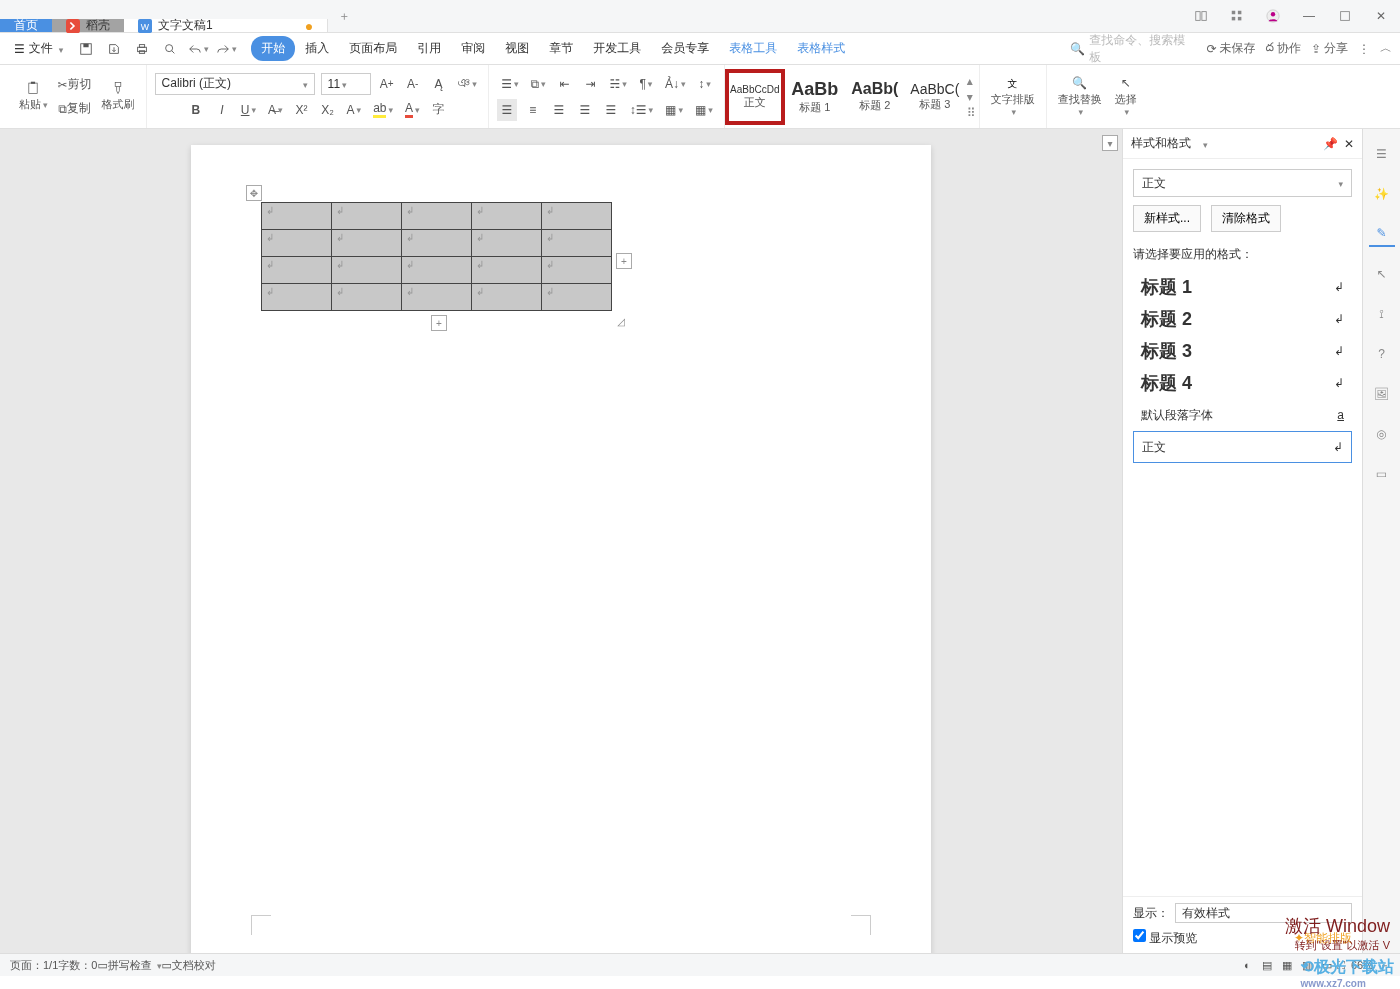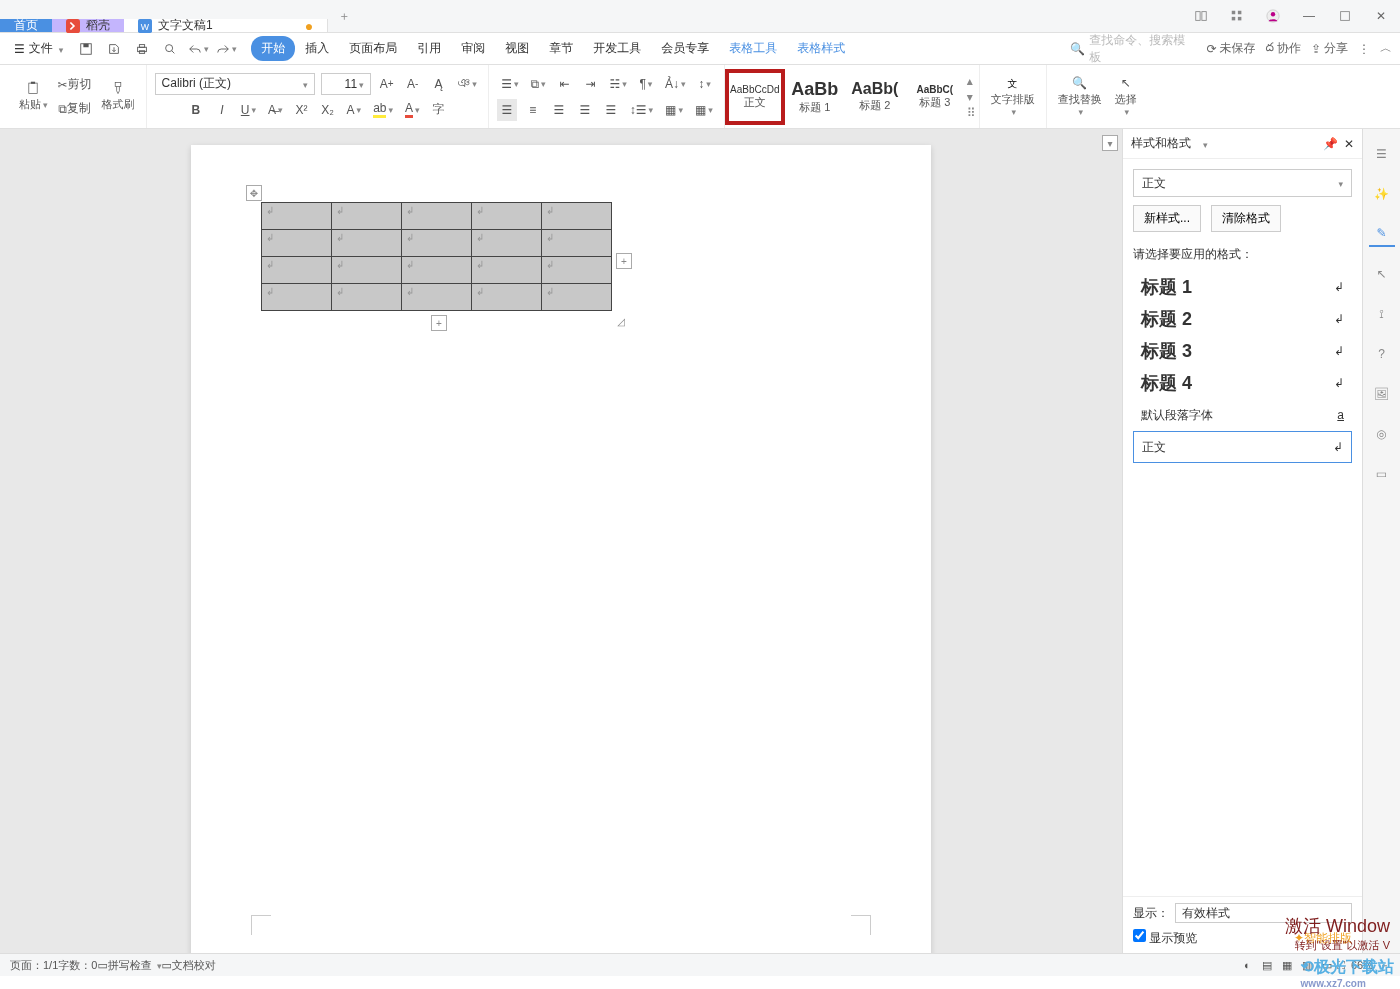--- a/index.html
+++ b/index.html
@@ -3,21 +3,21 @@
 <meta charset="utf-8">
 <style>
 * { margin:0; padding:0; box-sizing:border-box; font-family:"Microsoft YaHei",Arial,sans-serif; }
 body { width:1400px; height:989px; background:#fff; overflow:hidden; font-size:12px; color:#333; position:relative; }
 
 
 .titlebar { height:33px; background:#f5f6f7; display:flex; align-items:stretch; border-bottom:1px solid #e0e0e0; }
 .tab { display:flex; align-items:center; padding:0 14px; gap:6px; cursor:pointer; position:relative;margin-top:19px; }
 .tab-home { background:#4a90e2; color:#fff; }
 .tab-doc { background:#fff; border-right:1px solid #e0e0e0; }
-.tab-shell { background:#c4b5fd; }
+.tab-shell { background:#a3a3a3; }
 .tab .icon { width:14px; height:14px; display:inline-block; }
 .dot { color:#f0a020; font-size:14px; }
 .tab-add { width:32px; display:flex; align-items:center; justify-content:center; color:#888; }
 .titlebar-right { margin-left:auto; display:flex; align-items:center; gap:10px; padding-right:6px; color:#666; }
 .win-btn { width:26px; height:26px; display:flex; align-items:center; justify-content:center; cursor:pointer; }
 
 
 .menubar { height:32px; display:flex; align-items:center; padding:0 8px; gap:6px; border-bottom:1px solid #e0e0e0; background:#fff; }
 .qat { display:flex; align-items:center; gap:6px; }
 .qat-btn { width:22px; height:22px; display:flex; align-items:center; justify-content:center; color:#555; cursor:pointer; }
@@ -32,21 +32,21 @@
 
 
 .ribbon { height:64px; display:flex; align-items:center; background:#fff; border-bottom:1px solid #e0e0e0; padding:0 8px; gap:0; }
 .rgroup { display:flex; flex-direction:column; align-items:center; justify-content:center; padding:0 8px; height:100%; border-right:1px solid #eee; }
 .rgroup.noborder { border-right:none; }
 .rrow { display:flex; align-items:center; gap:4px; }
 .rbtn { display:flex; align-items:center; justify-content:center; min-width:20px; height:22px; padding:0 3px; cursor:pointer; color:#555; }
 .rbtn.big { flex-direction:column; height:44px; min-width:34px; }
 .rbtn.big .lbl { font-size:11px; margin-top:2px; }
 .font-name { width:160px; height:22px; border:1px solid #ccc; padding:0 6px; font-size:12px; display:flex; align-items:center; justify-content:space-between; }
-.font-size { width:50px; height:22px; border:1px solid #ccc; padding:0 6px; display:flex; align-items:center; justify-content:flex-end; }
+.font-size { width:50px; height:22px; border:1px solid #ccc; padding:0 6px; display:flex; align-items:center; justify-content:flex-start; }
 .styles-strip { display:flex; align-items:center; height:100%; }
 .style-tile { width:60px; height:56px; display:flex; flex-direction:column; align-items:center; justify-content:center; border:1px solid transparent; cursor:pointer; }
 .style-tile .prev { font-size:14px; }
 .style-tile .lbl { font-size:11px; color:#555; }
 .style-tile.sel { border:4px solid #b91c1c; }
 .carets { width:14px; display:flex; flex-direction:column; gap:2px; padding-left:2px; color:#888; }
 
 
 .main { position:absolute; top:129px; left:0; right:38px; bottom:36px; display:flex; background:#e8e8e8; }
 .canvas-wrap { flex:1; overflow:auto; position:relative; }
@@ -327,21 +327,21 @@
         </div>
       <div class="style-tile">
           <span class="prev" style="font-weight:bold;font-size:18px">AaBb</span>
           <span class="lbl">标题 1</span>
         </div>
       <div class="style-tile">
           <span class="prev" style="font-weight:bold;font-size:16px">AaBb(</span>
           <span class="lbl">标题 2</span>
         </div>
       <div class="style-tile">
-          <span class="prev" style="font-weight:bold;font-size:10px">AaBbC(</span>
+          <span class="prev" style="font-weight:normal;font-size:14px">AaBbC(</span>
           <span class="lbl">标题 3</span>
         </div>
       <div class="carets">
           <span>▴</span>
           <span>▾</span>
           <span>⠿</span>
         </div>
     </div>
   </div>
 

